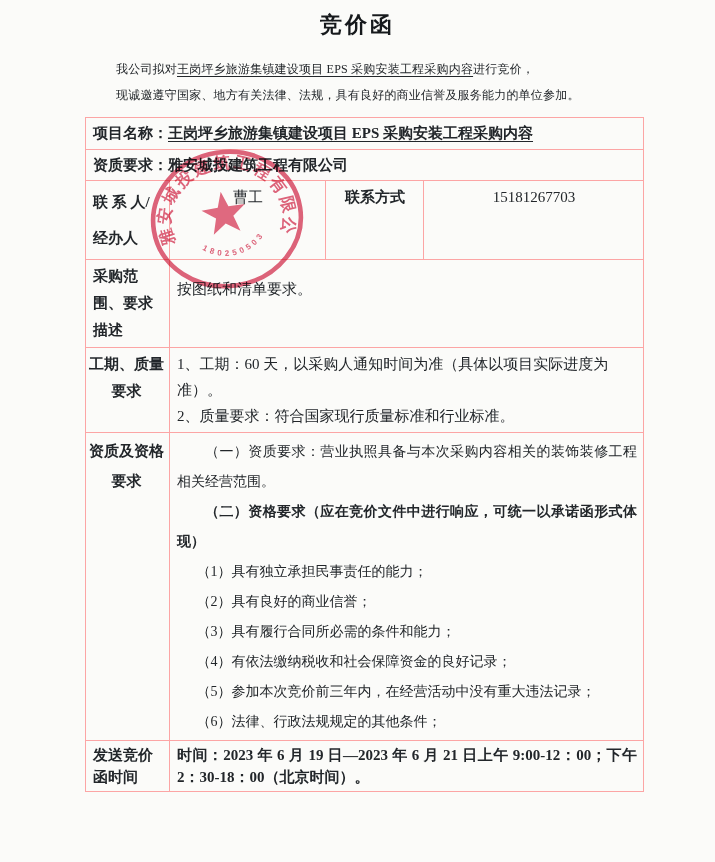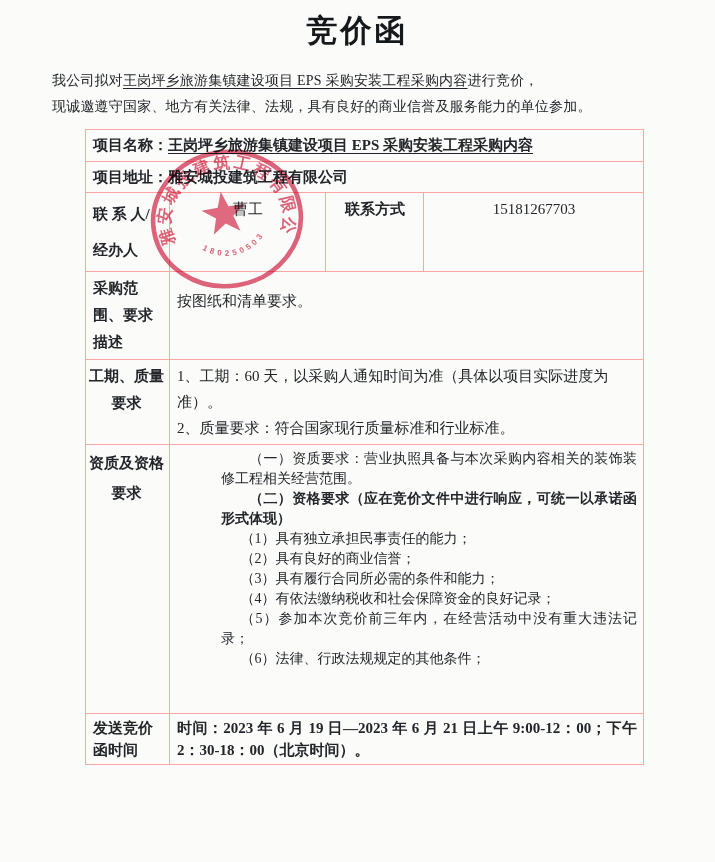--- a/index.html
+++ b/index.html
@@ -7,28 +7,28 @@
     width:715px;height:862px;overflow:hidden;
     background:#fbfbf9;
     font-family:"Liberation Serif","DejaVu Serif",serif;
     color:#22262a;
     position:relative;
   }
   .page{position:relative;width:715px;height:862px;}
   .doc-title{
     margin:10px 0 0 0;
     text-align:center;
-    font-size:31px;
+    font-size:22px;
     font-weight:bold;
     letter-spacing:3px;
     color:#16191c;
   }
   .intro{
-    margin:16px 55px 0 52px;
-    font-size:14px;
+    margin:16px 55px 0 116px;
+    font-size:12px;
     line-height:26px;
     text-align:justify;
     letter-spacing:.2px;
   }
   .indent2{text-indent:2em;}
   .u{text-decoration:underline;text-underline-offset:3px;}
   .b{font-weight:bold;}
   table.main{
     border-collapse:collapse;
     table-layout:fixed;
@@ -45,21 +45,21 @@
   td.lbl{
     font-weight:bold;
     vertical-align:middle;
     padding:3px 2px 3px 3px;
     line-height:27px;
   }
   td.lbl.ctr{text-align:center;padding-left:1px;padding-right:3px;}
   .val-line{line-height:22px;}
   .r6 div{line-height:26px;}
   .r7c{padding-top:4px !important;}
-  .r7line{line-height:20px;text-align:justify;margin-left:44px;}
+  .r7line{line-height:30px;text-align:justify;}
   .ind2em{text-indent:2em;}
   .ind15em{text-indent:1.4em;}
   .r8c{line-height:22px;font-weight:bold;text-align:justify;vertical-align:middle !important;}
   .contact-top{vertical-align:top !important;padding-top:6px !important;line-height:20px;text-align:center;}
   td.lbl3{vertical-align:top;line-height:36px;padding-top:5px;}
   
   .stamp{
     position:absolute;
     left:147px;top:137px;
     width:160px;height:144px;
@@ -87,21 +87,21 @@
         <col style="width:220px">
     </colgroup>
     <tbody>
         <tr style="height:32px">
       <td colspan="4" style="vertical-align:middle;">
         <span class="b">项目名称：</span><span class="b u">王岗坪乡旅游集镇建设项目 EPS 采购安装工程采购内容</span>
       </td>
     </tr>
     <tr style="height:31px">
       <td colspan="4" style="vertical-align:middle;">
-        <span class="b">项目地址：</span><span class="b">雅安城投建筑工程有限公司</span>
+        <span class="b">资质要求：</span><span class="b">雅安城投建筑工程有限公司</span>
       </td>
     </tr>
     <tr style="height:61px">
       <td class="lbl lbl3">联 系 人/经办人</td>
       <td class="contact-top">曹工</td>
       <td class="contact-top b">联系方式</td>
       <td class="contact-top">15181267703</td>
     </tr>
     <tr style="height:58px">
       <td class="lbl">采购范围、要求描述</td>

